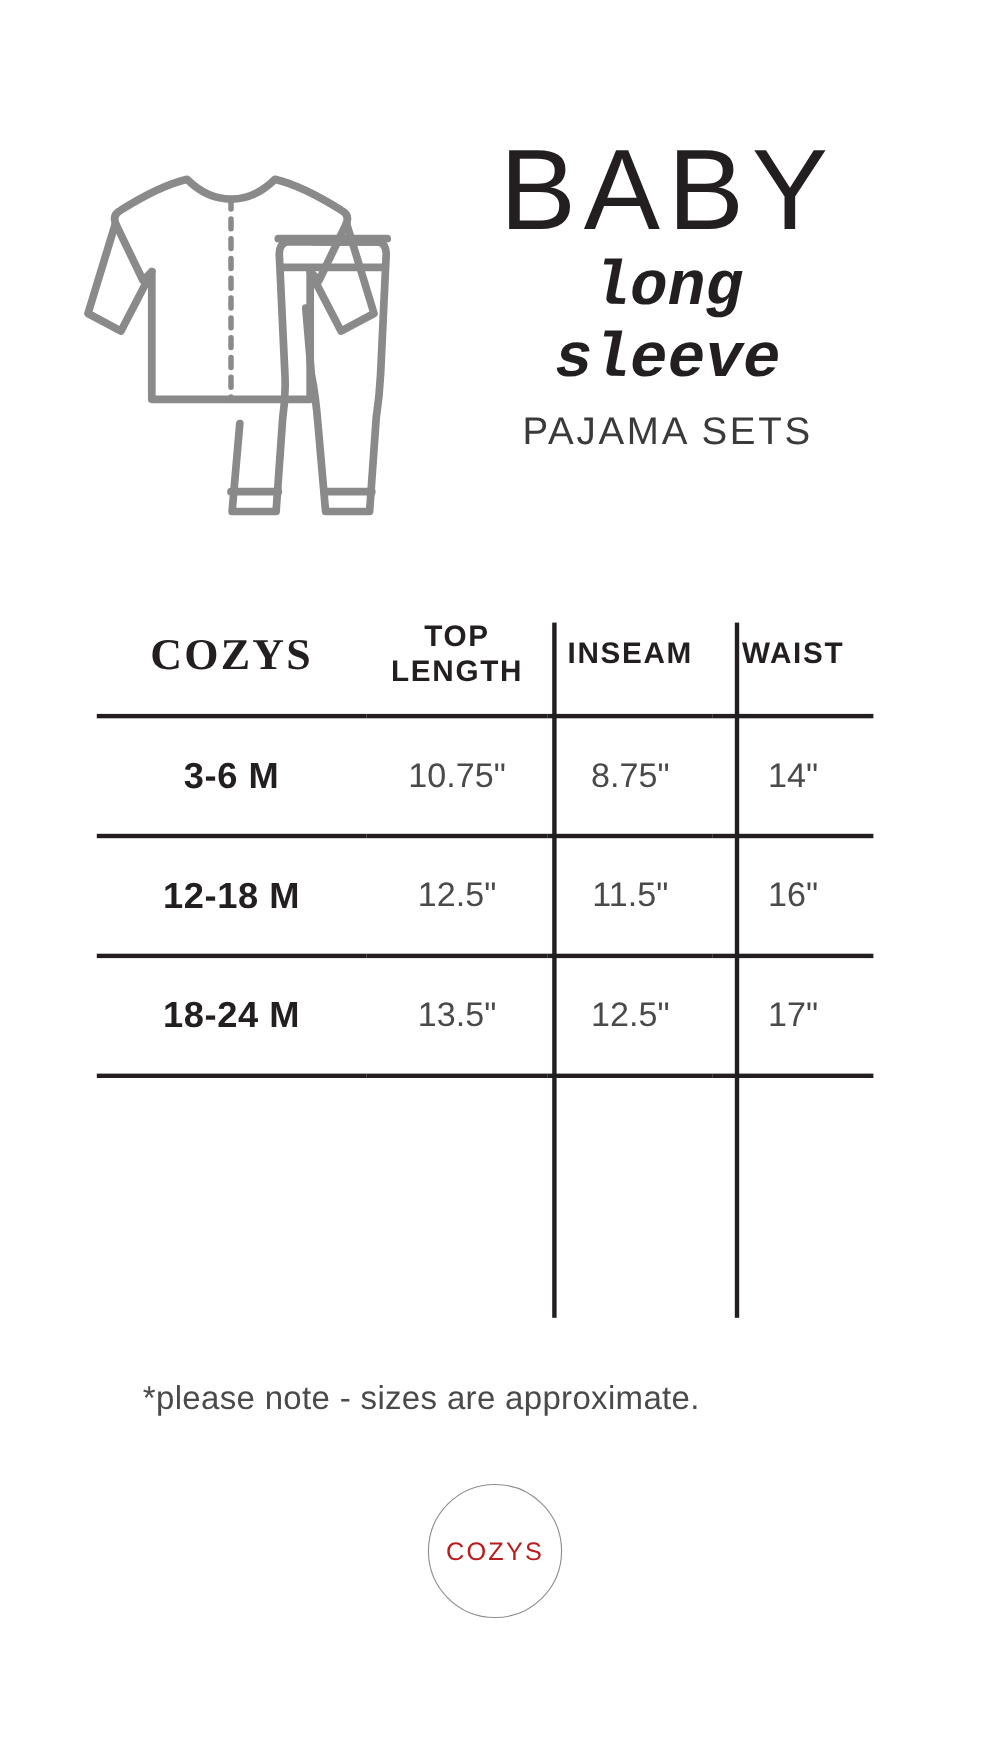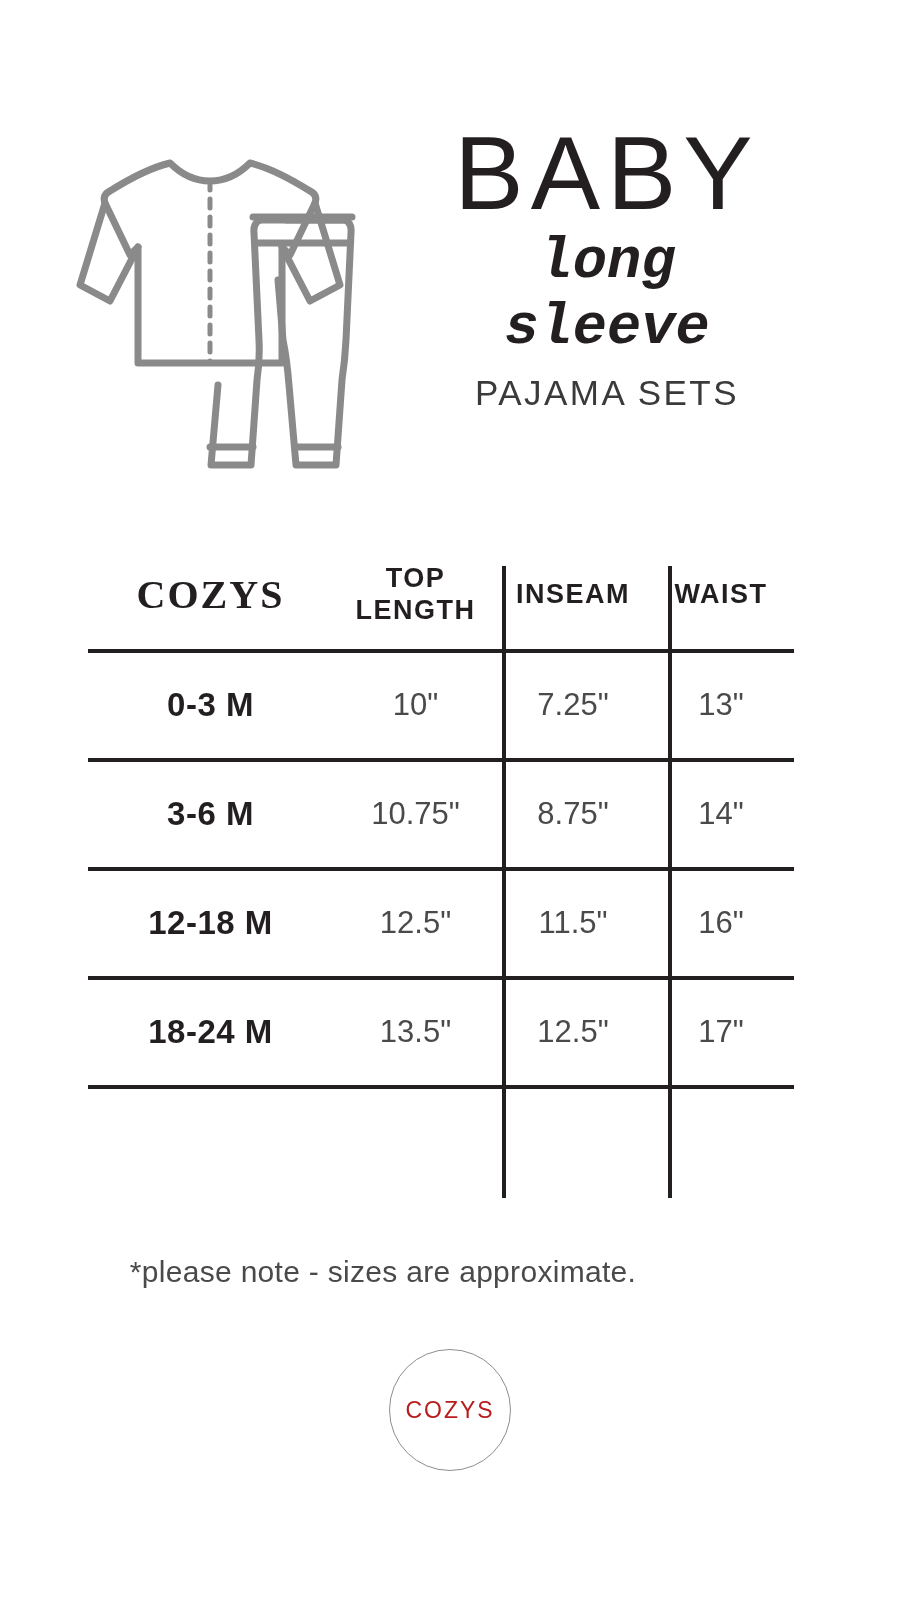--- a/index.html
+++ b/index.html
@@ -220,26 +220,20 @@
         <th class="th-plain">
           <div>TOP</div>
           <div>LENGTH</div>
         </th>
         <th class="th-plain">INSEAM</th>
         <th class="th-plain">WAIST</th>
       </tr>
     </thead>
     <tbody>
       <tr>
-        <td class="sizecell">0-3 M</td>
-        <td>10"</td>
-        <td>7.25"</td>
-        <td>13"</td>
-      </tr>
-      <tr>
         <td class="sizecell">3-6 M</td>
         <td>10.75"</td>
         <td>8.75"</td>
         <td>14"</td>
       </tr>
       <tr>
         <td class="sizecell">12-18 M</td>
         <td>12.5"</td>
         <td>11.5"</td>
         <td>16"</td>

